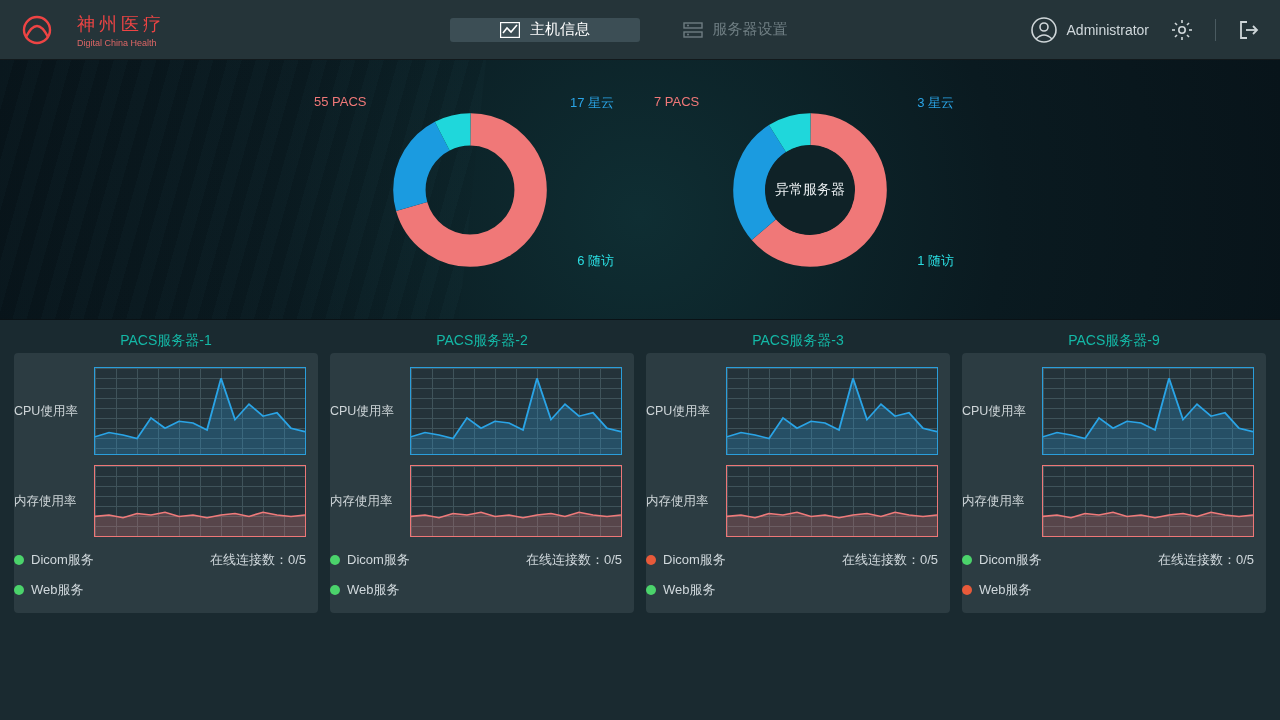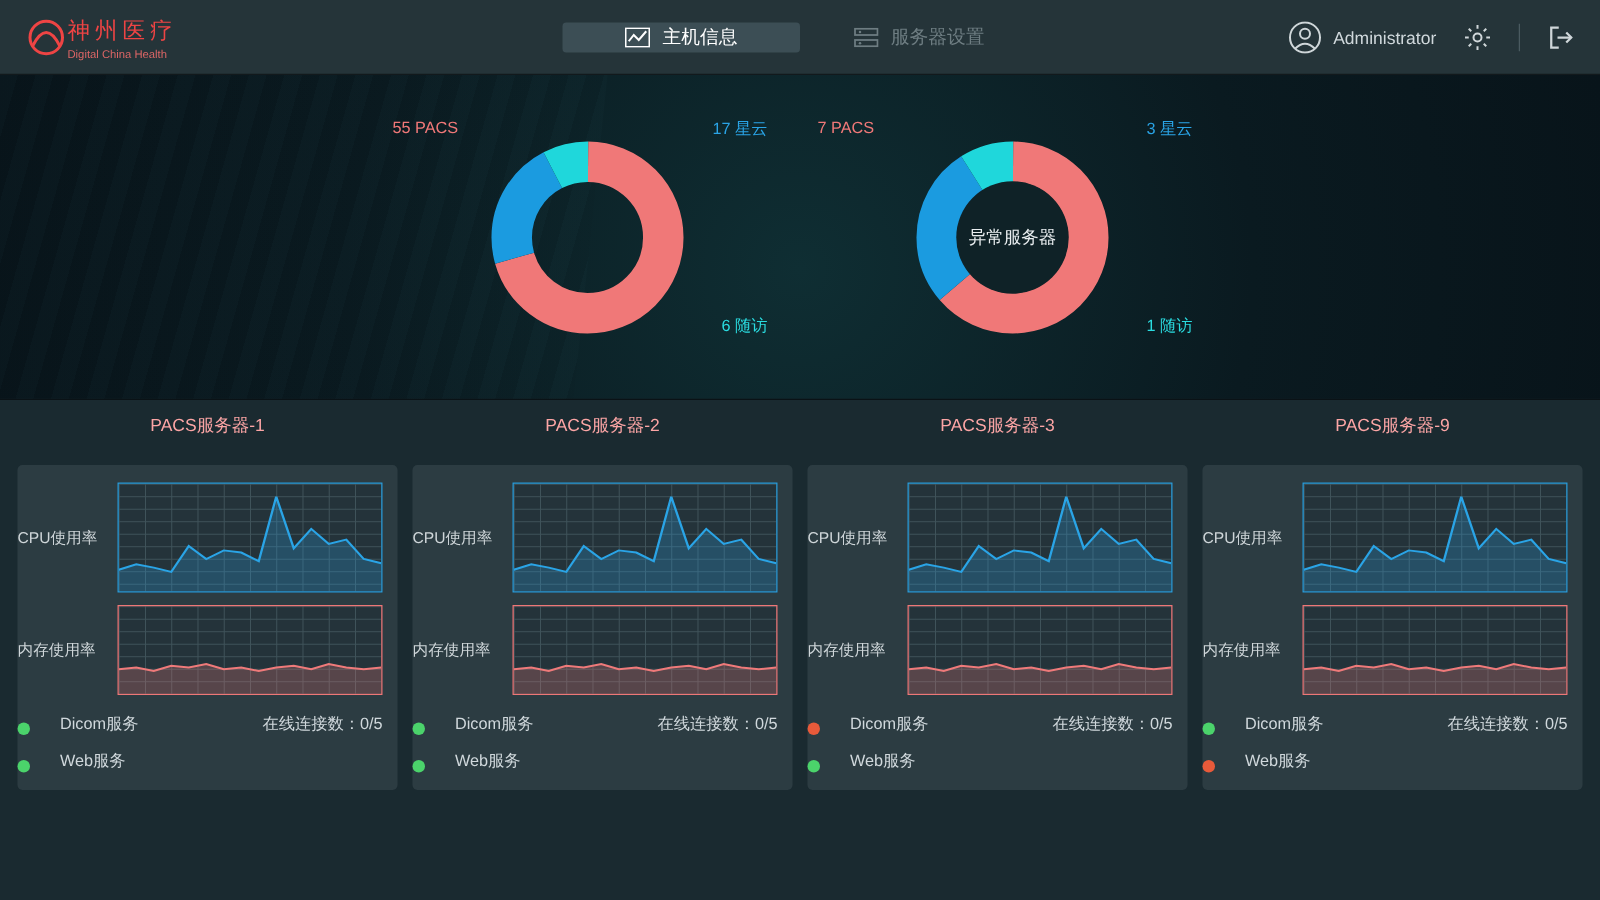--- a/index.html
+++ b/index.html
@@ -4,21 +4,21 @@
 <style>
   * { margin: 0; padding: 0; box-sizing: border-box; font-family: "Microsoft YaHei", Arial, sans-serif; }
   body { width: 1280px; height: 720px; background: #1a2a30; color: #d0d8dc; overflow: hidden; }
 
   
   .header {
     height: 60px; width: 100%; background: #253439;
     display: flex; align-items: center; padding: 0 20px;
     border-bottom: 1px solid #12191c;
   }
-  .logo { display: flex; align-items: center; gap: 0; }
+  .logo { display: flex; align-items: center; gap: 23px; }
   .logo-text { color: #e44; font-size: 18px; letter-spacing: 4px; font-weight: 500; }
   .logo-sub { font-size: 9px; color: #d66; margin-top: 2px; }
   .tabs { margin-left: auto; margin-right: auto; display: flex; gap: 0; position: absolute; left: 50%; transform: translateX(-50%); }
   .tab {
     width: 190px; height: 24px; display: flex; align-items: center; justify-content: center;
     gap: 10px; font-size: 15px; border-radius: 3px;
   }
   .tab.active { background: #3c4e55; color: #fff; }
   .tab.inactive { color: #6e7d82; }
   .header-right { margin-left: auto; display: flex; align-items: center; gap: 22px; justify-content: flex-end; }
@@ -49,40 +49,40 @@
     font-size: 14px; color: #e9eef0;
   }
   .donut-label { position: absolute; font-size: 13px; white-space: nowrap; }
   .lbl-pacs   { top: 4px;  left: -46px; color: #f07878; }
   .lbl-xingyun{ top: 4px;  right: -34px; color: #2aa4e6; }
   .lbl-suifang{ bottom: 20px; right: -34px; color: #2adce0; text-align: right; }
 
   
   .cards { display: flex; gap: 12px; padding: 12px 14px 0 14px; }
   .card-col { flex: 1; display: flex; flex-direction: column; align-items: center; }
-  .card-title { font-size: 14px; color: #fca5a5; margin-bottom: 22px; }
+  .card-title { font-size: 14px; color: #14b8a6; margin-bottom: 3px; }
   .card {
     width: 100%; background: #2c3c42; border-radius: 4px; padding: 14px 12px 14px 0;
     display: flex; flex-direction: column; gap: 10px;
   }
   .metric-row { display: flex; align-items: center; gap: 10px; }
   .metric-label { width: 70px; font-size: 12.5px; color: #cfd6d9; }
   .chart-box {
     flex: 1; height: 88px; position: relative;
     background:
       linear-gradient(#3f535a 1px, transparent 1px) 0 0/100% 10px,
       linear-gradient(90deg, #3f535a 1px, transparent 1px) 0 0/10% 100%;
     background-color: #24333a;
   }
   .chart-box.cpu { border: 1px solid #2a9edb; }
   .chart-box.mem { border: 1px solid #e77; height: 72px; }
   .chart-box svg { position: absolute; inset: 0; width: 100%; height: 100%; }
 
   .status-row { display: flex; align-items: center; justify-content: space-between; font-size: 13px; margin-top: 4px; }
-  .status-left { display: flex; align-items: flex-end; gap: 24px; }
+  .status-left { display: flex; align-items: center; gap: 7px; }
   .dot { width: 10px; height: 10px; border-radius: 50%; display: inline-block; }
   .dot.green { background: #4bd36b; }
   .dot.red   { background: #e85a3a; }
   .status-row + .status-row { margin-top: 2px; }
 
   .icon { display: inline-flex; }
 </style>
 </head>
 <body>
 

